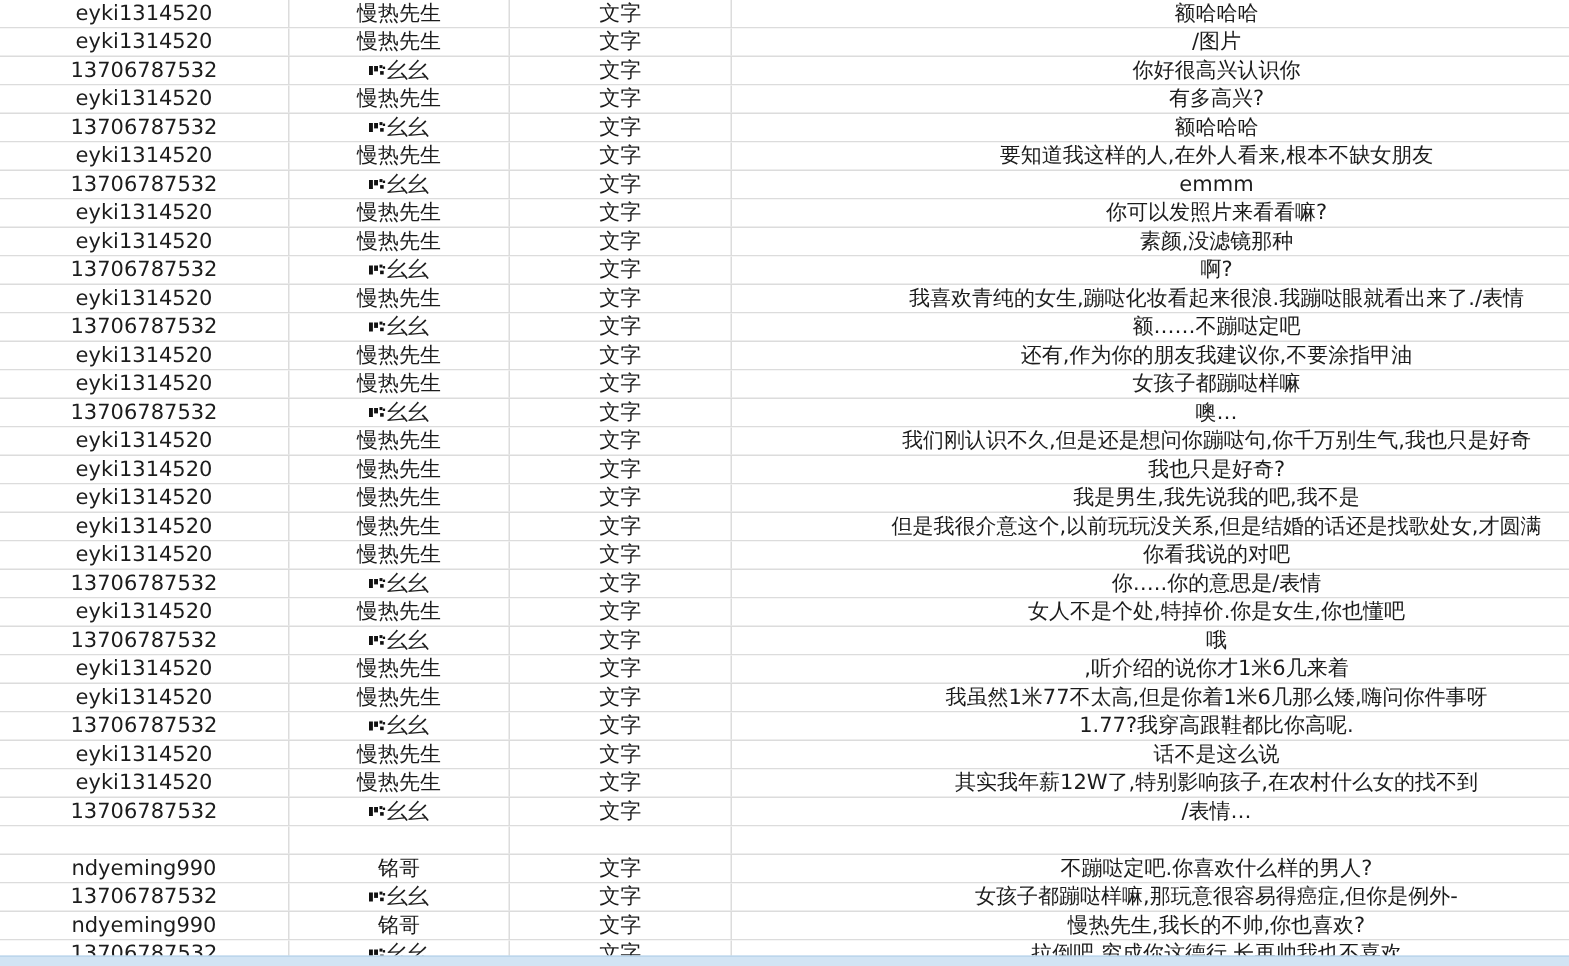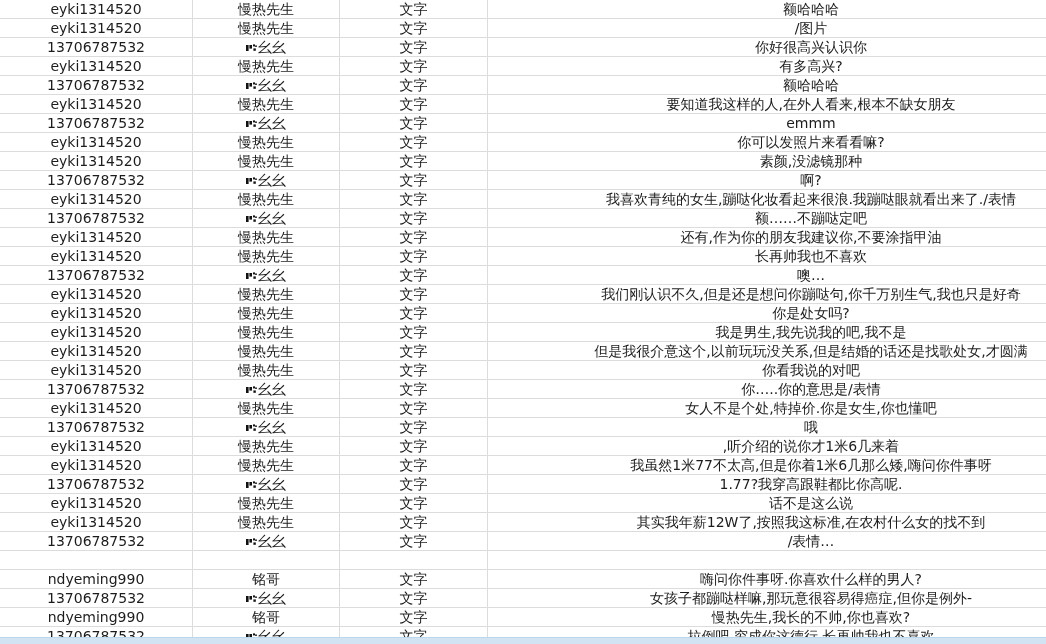--- a/index.html
+++ b/index.html
@@ -234,21 +234,21 @@
   </div>
 
   <div class="row">
     <div class="cell c-account"><span>eyki1314520</span></div>
     <div class="cell c-nick">
       <span class="nick-wrap">
             <span class="nick">慢热先生</span>
           </span>
     </div>
     <div class="cell c-type"><span>文字</span></div>
-    <div class="cell c-msg"><span>长再帅我也不喜欢</span></div>
+    <div class="cell c-msg"><span>女孩子都蹦哒样嘛</span></div>
   </div>
 
   <div class="row">
     <div class="cell c-account"><span>13706787532</span></div>
     <div class="cell c-nick">
       <span class="nick-wrap">
             <span class="emoji-ico"><svg width="11" height="11" viewBox="0 0 11 11">
                 <g fill="#111">
                   <rect x="0" y="3" width="2.6" height="6"></rect>
                   <rect x="3.4" y="3" width="2.6" height="3.6"></rect>
@@ -276,21 +276,21 @@
   </div>
 
   <div class="row">
     <div class="cell c-account"><span>eyki1314520</span></div>
     <div class="cell c-nick">
       <span class="nick-wrap">
             <span class="nick">慢热先生</span>
           </span>
     </div>
     <div class="cell c-type"><span>文字</span></div>
-    <div class="cell c-msg"><span>你是处女吗?</span></div>
+    <div class="cell c-msg"><span>我也只是好奇?</span></div>
   </div>
 
   <div class="row">
     <div class="cell c-account"><span>eyki1314520</span></div>
     <div class="cell c-nick">
       <span class="nick-wrap">
             <span class="nick">慢热先生</span>
           </span>
     </div>
     <div class="cell c-type"><span>文字</span></div>
@@ -424,21 +424,21 @@
   </div>
 
   <div class="row">
     <div class="cell c-account"><span>eyki1314520</span></div>
     <div class="cell c-nick">
       <span class="nick-wrap">
             <span class="nick">慢热先生</span>
           </span>
     </div>
     <div class="cell c-type"><span>文字</span></div>
-    <div class="cell c-msg"><span>其实我年薪12W了,按照我这标准,在农村什么女的找不到</span></div>
+    <div class="cell c-msg"><span>其实我年薪12W了,特别影响孩子,在农村什么女的找不到</span></div>
   </div>
 
   <div class="row">
     <div class="cell c-account"><span>13706787532</span></div>
     <div class="cell c-nick">
       <span class="nick-wrap">
             <span class="emoji-ico"><svg width="11" height="11" viewBox="0 0 11 11">
                 <g fill="#111">
                   <rect x="0" y="3" width="2.6" height="6"></rect>
                   <rect x="3.4" y="3" width="2.6" height="3.6"></rect>
@@ -466,21 +466,21 @@
   </div>
 
   <div class="row">
     <div class="cell c-account"><span>ndyeming990</span></div>
     <div class="cell c-nick">
       <span class="nick-wrap">
             <span class="nick">铭哥</span>
           </span>
     </div>
     <div class="cell c-type"><span>文字</span></div>
-    <div class="cell c-msg"><span>嗨问你件事呀.你喜欢什么样的男人?</span></div>
+    <div class="cell c-msg"><span>不蹦哒定吧.你喜欢什么样的男人?</span></div>
   </div>
 
   <div class="row">
     <div class="cell c-account"><span>13706787532</span></div>
     <div class="cell c-nick">
       <span class="nick-wrap">
             <span class="emoji-ico"><svg width="11" height="11" viewBox="0 0 11 11">
                 <g fill="#111">
                   <rect x="0" y="3" width="2.6" height="6"></rect>
                   <rect x="3.4" y="3" width="2.6" height="3.6"></rect>

